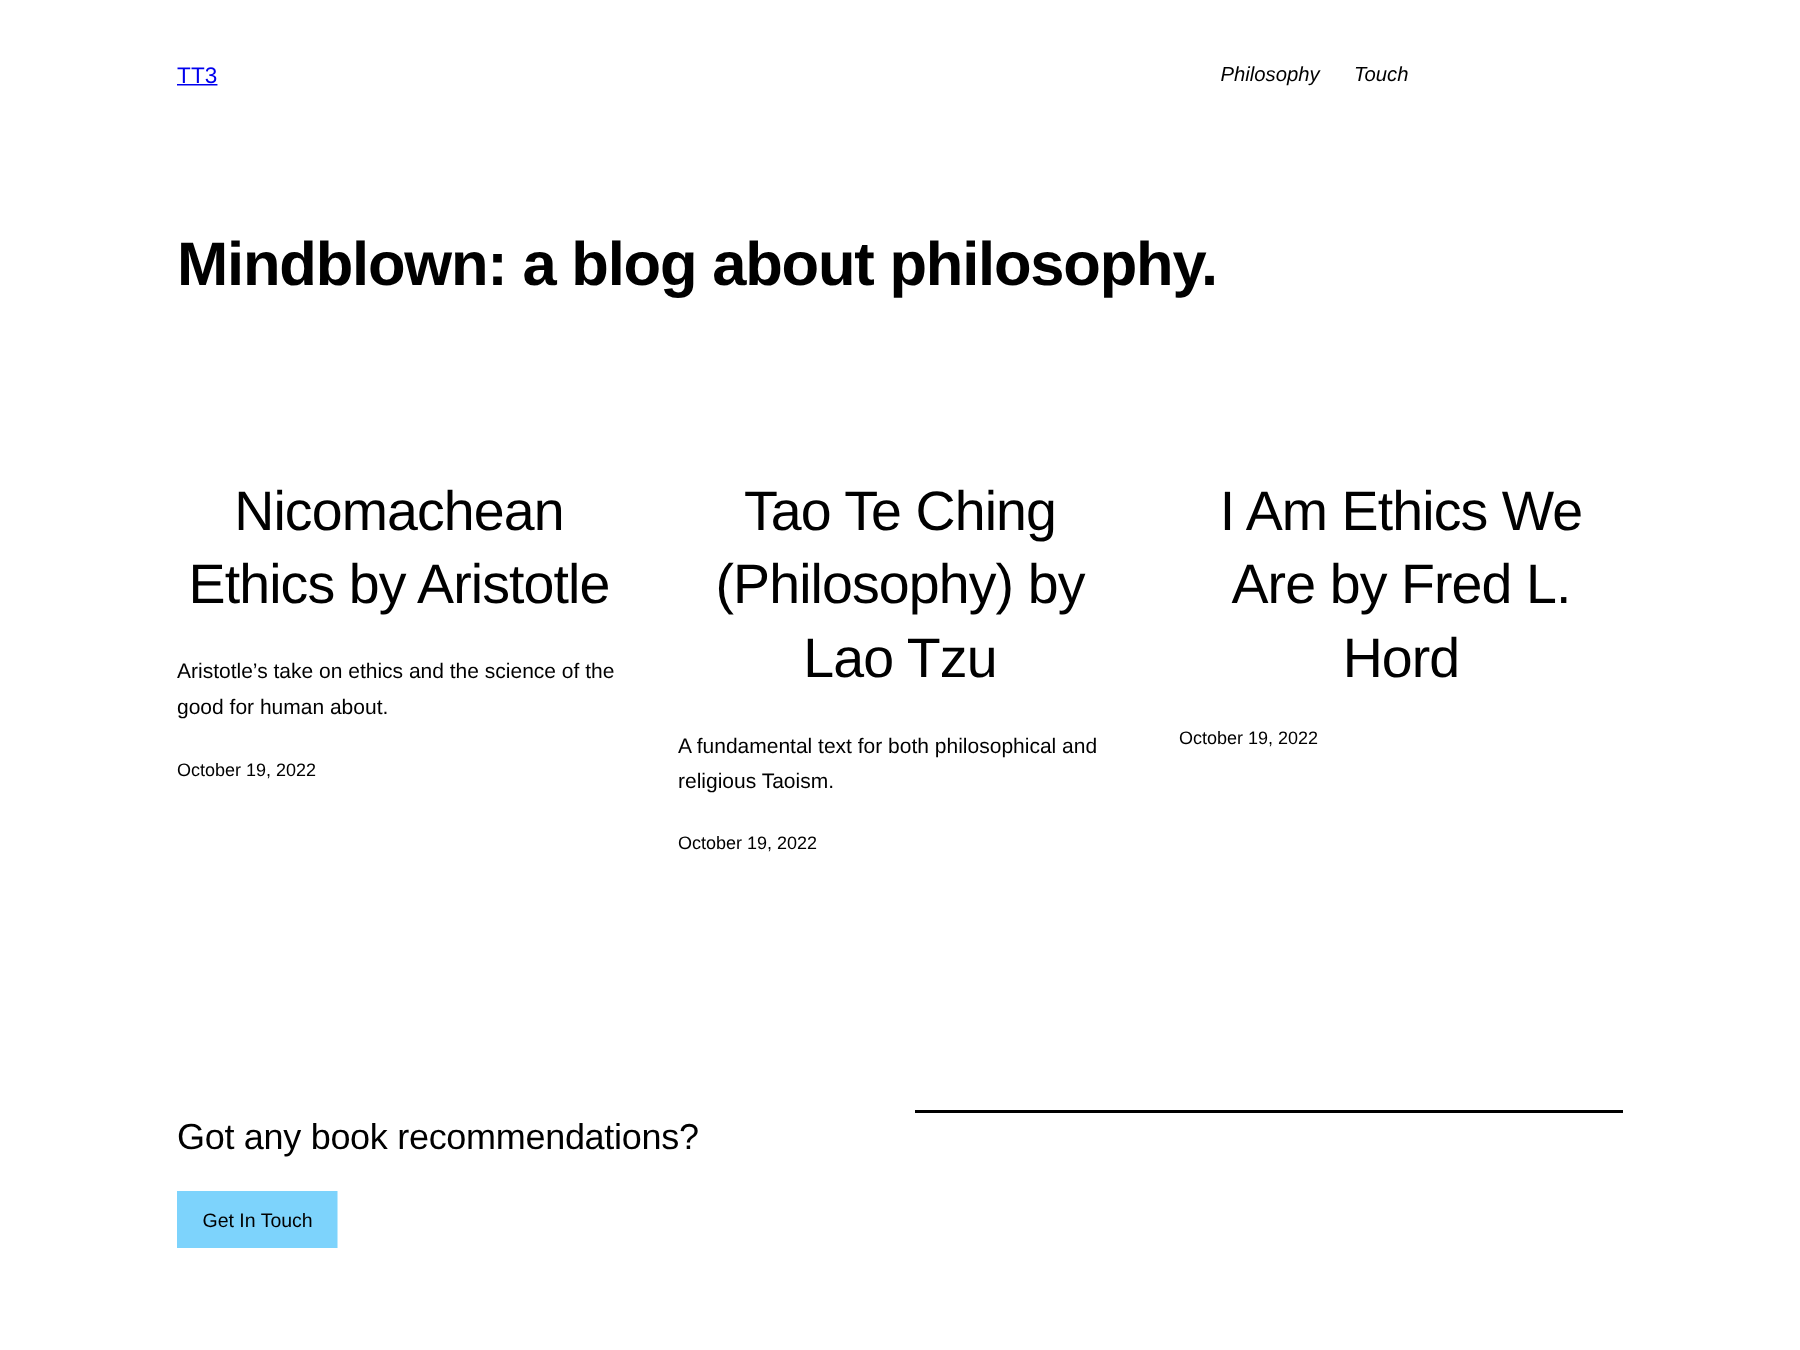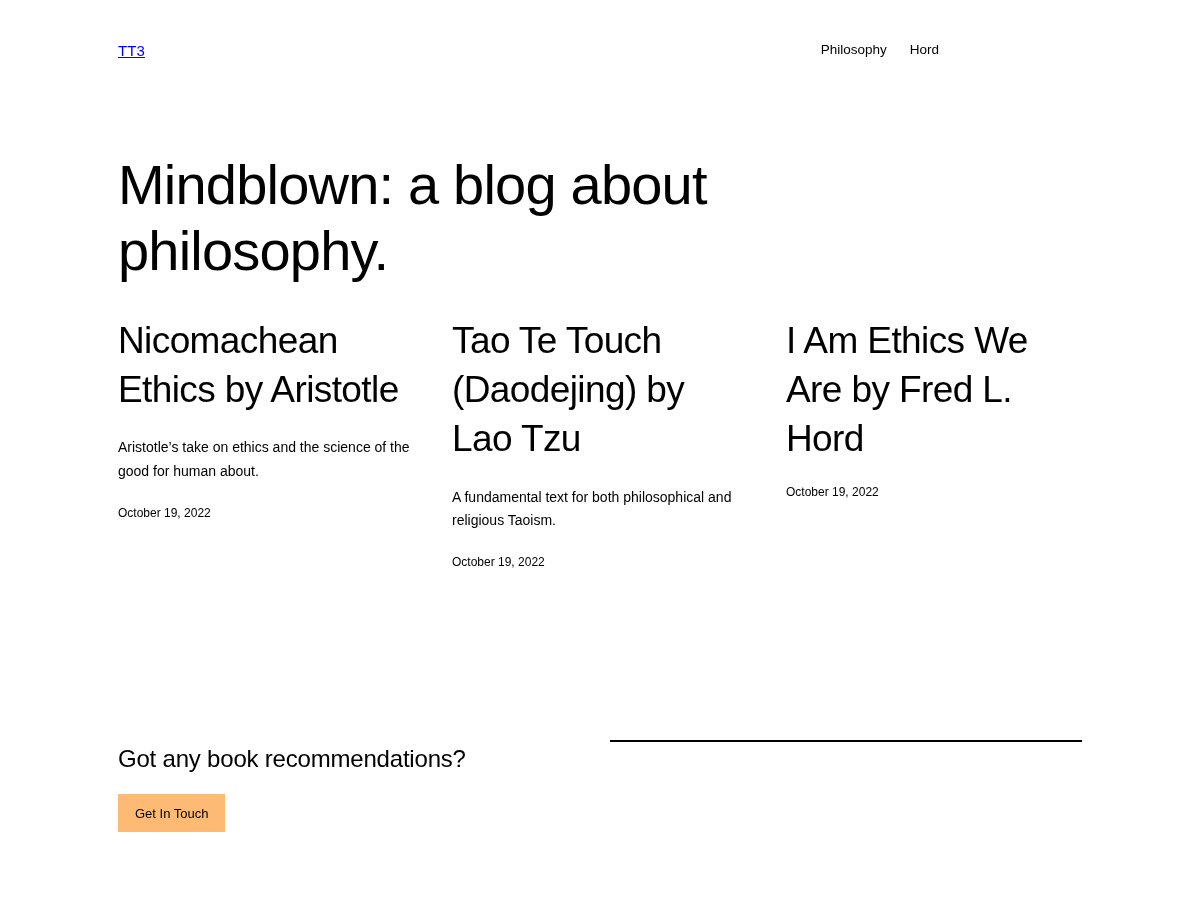--- a/index.html
+++ b/index.html
@@ -31,59 +31,61 @@
   .site-title {
     font-size: 15px;
     font-weight: 400;
     letter-spacing: 0.1px;
     line-height: 1;
   }
   .nav {
     display: flex;
     align-items: center;
     gap: 23px;
+    font-style: italic;
   }
   .nav-link {
     font-size: 13.5px;
     font-weight: 400;
     color: #000;
     text-decoration: none;
     line-height: 1;
   }
 
   
   .hero {
     position: absolute;
     top: 152px;
     left: 118px;
     right: 118px;
   }
   .hero-title {
-    font-size: 56px;
-    font-weight: 400;
+    font-size: 41px;
+    font-weight: 700;
     letter-spacing: -0.8px;
     line-height: 1.18;
   }
 
   
   .posts {
     position: absolute;
     top: 316px;
     left: 118px;
     width: 964px;
     display: grid;
     grid-template-columns: repeat(3, 1fr);
     column-gap: 38px;
   }
   .post-title {
     font-size: 37px;
     font-weight: 400;
     letter-spacing: -0.6px;
     line-height: 1.33;
     margin: 0 0 22px 0;
+    text-align: center;
   }
   .post-excerpt {
     font-size: 14px;
     font-weight: 400;
     line-height: 1.65;
     max-width: 320px;
     margin-bottom: 24px;
   }
   .post-date {
     font-size: 12px;
@@ -136,48 +138,48 @@
 </style>
 </head>
 <body>
 
 <div class="page">
 
   <header class="site-header">
     <a class="site-title" href="#">TT3</a>
     <nav class="nav">
       <a class="nav-link" href="#">Philosophy</a>
-      <a class="nav-link" href="#">Hord</a>
+      <a class="nav-link" href="#">Touch</a>
     </nav>
   </header>
 
   <section class="hero">
     <h1 class="hero-title">Mindblown: a blog about philosophy.</h1>
   </section>
 
   <section class="posts">
 
     <article class="post">
       <h2 class="post-title">Nicomachean Ethics by Aristotle</h2>
       <p class="post-excerpt">Aristotle’s take on ethics and the science of the good for human about.</p>
       <div class="post-date">October 19, 2022</div>
     </article>
 
     <article class="post">
-      <h2 class="post-title">Tao Te Touch (Daodejing) by Lao Tzu</h2>
+      <h2 class="post-title">Tao Te Ching (Philosophy) by Lao Tzu</h2>
       <p class="post-excerpt">A fundamental text for both philosophical and religious Taoism.</p>
       <div class="post-date">October 19, 2022</div>
     </article>
 
     <article class="post">
       <h2 class="post-title">I Am Ethics We Are by Fred L. Hord</h2>
       <div class="post-date">October 19, 2022</div>
     </article>
 
   </section>
 
   <section class="cta">
     <div class="cta-rule"></div>
     <h3 class="cta-heading">Got any book recommendations?</h3>
-    <button class="cta-button" style="background: #fdba74;">Get In Touch</button>
+    <button class="cta-button" style="background: #7dd3fc;">Get In Touch</button>
   </section>
 
 </div>
 
 </body></html>

